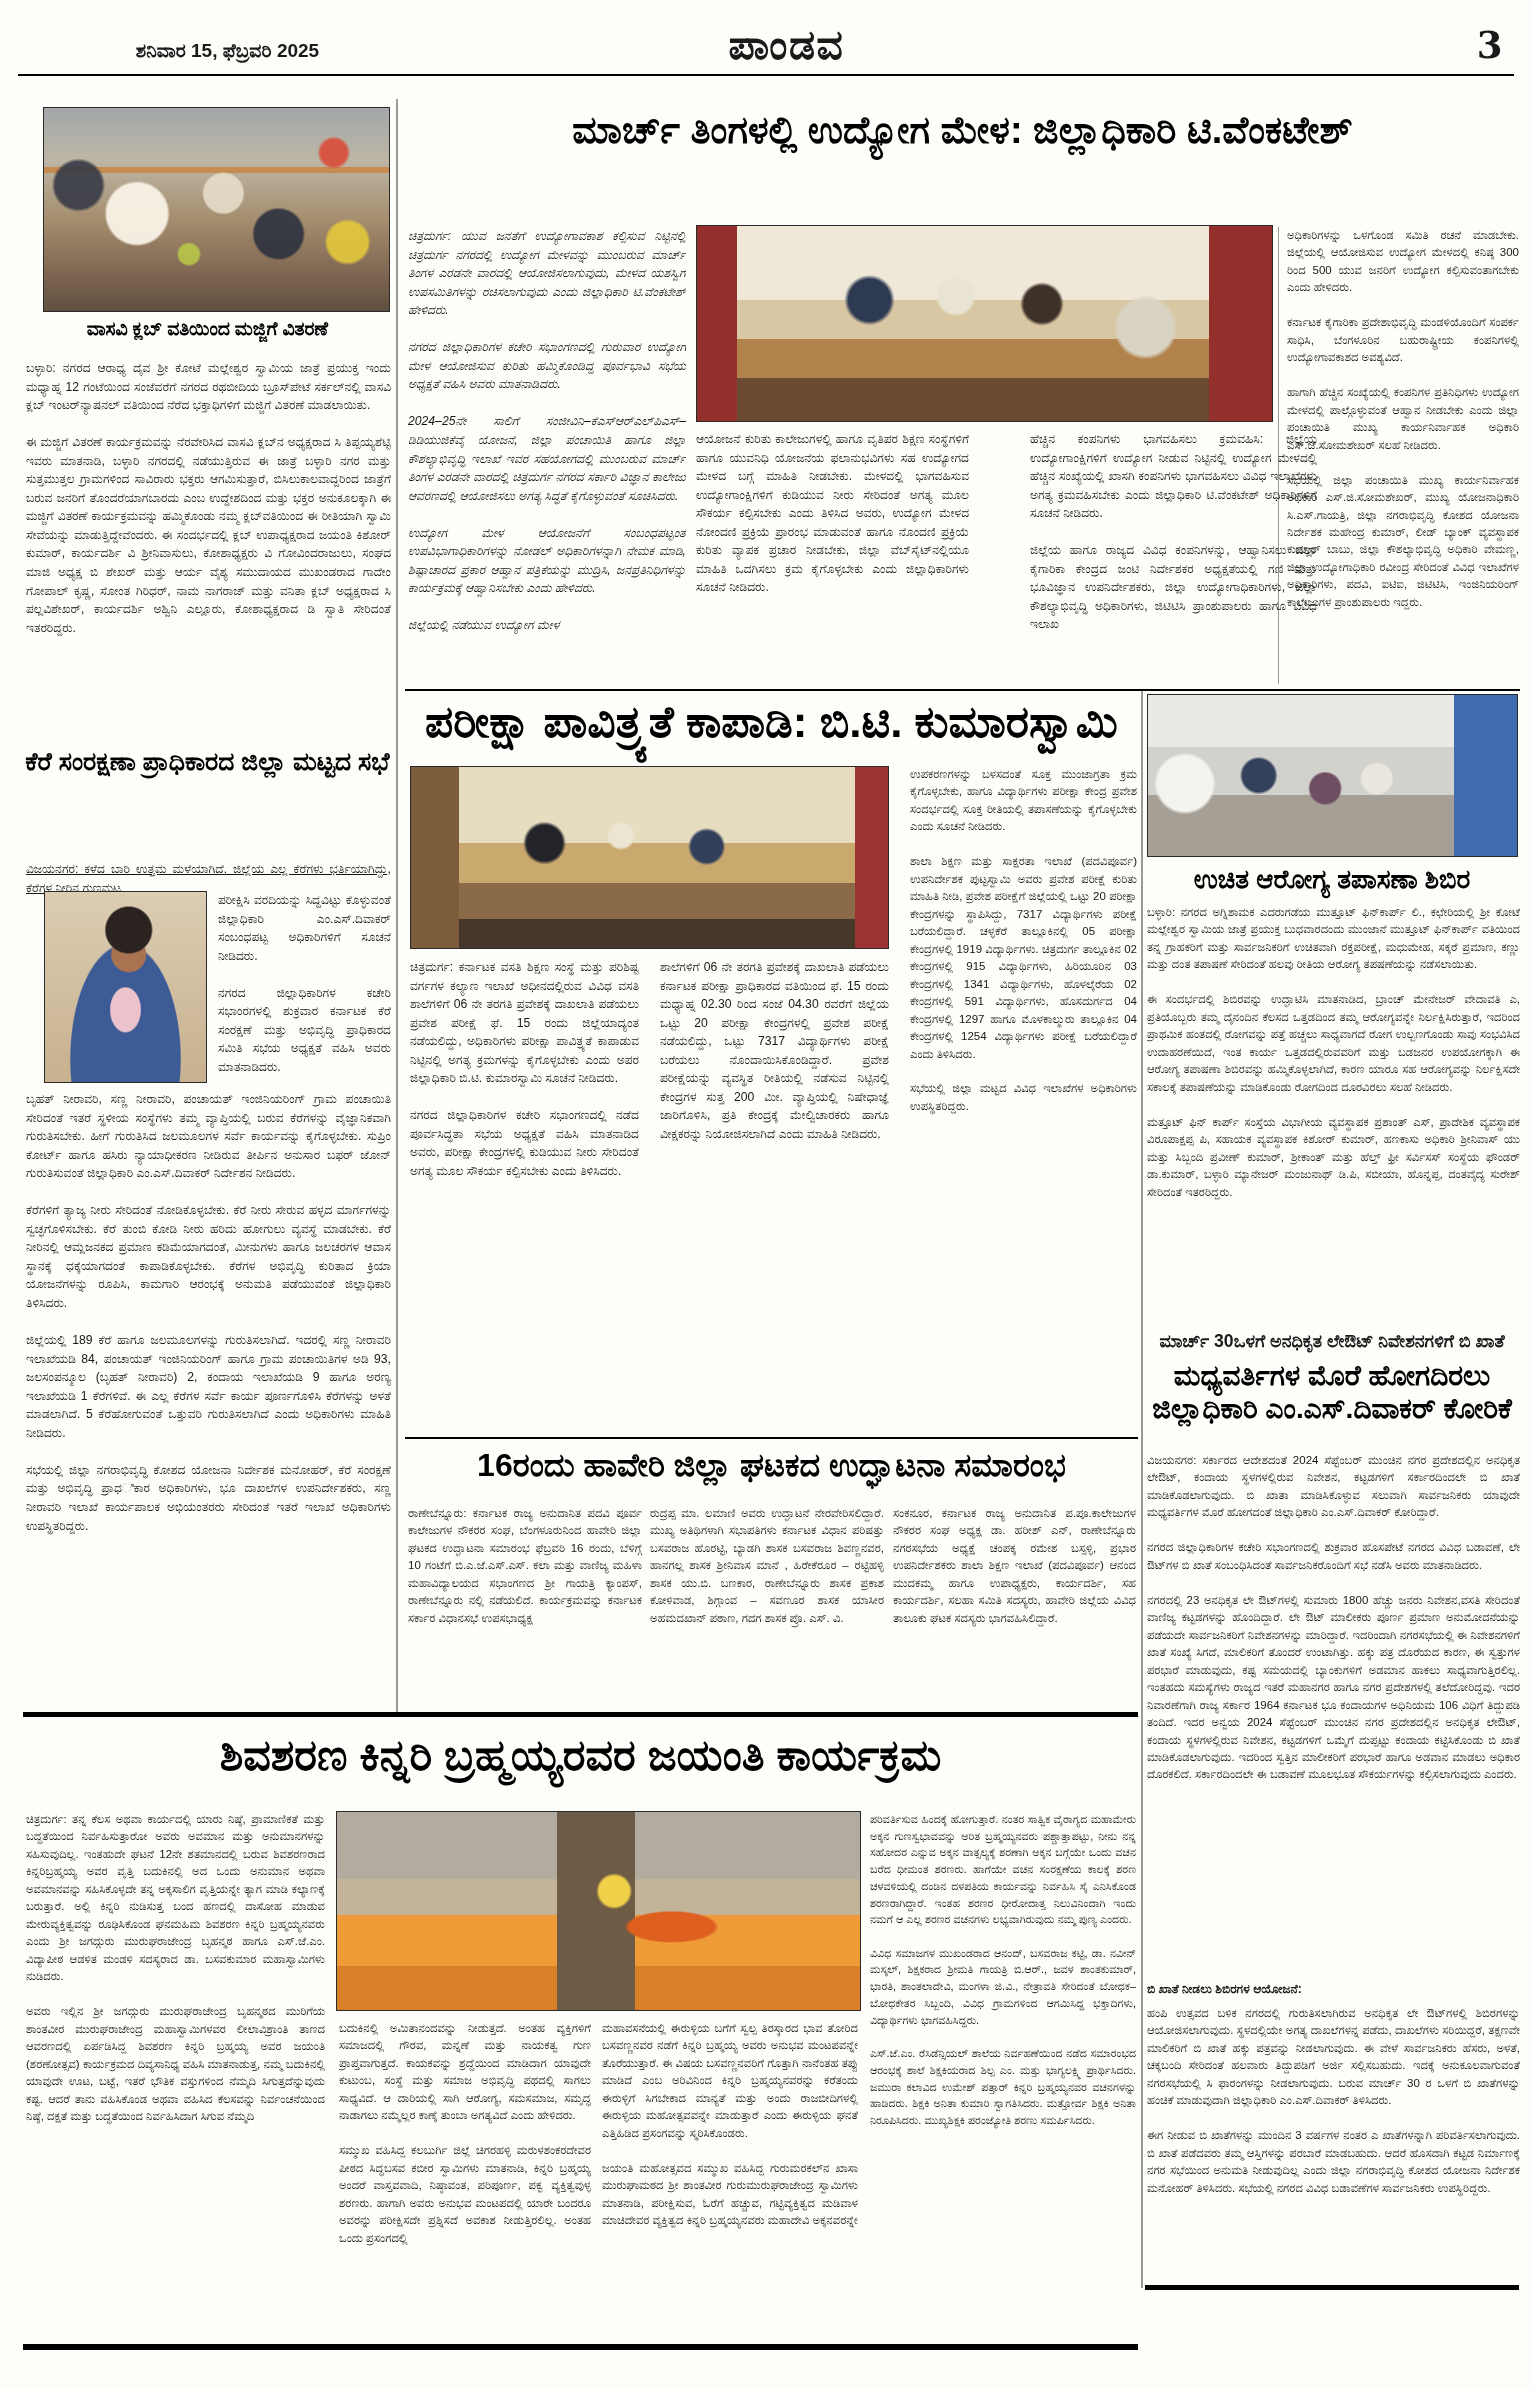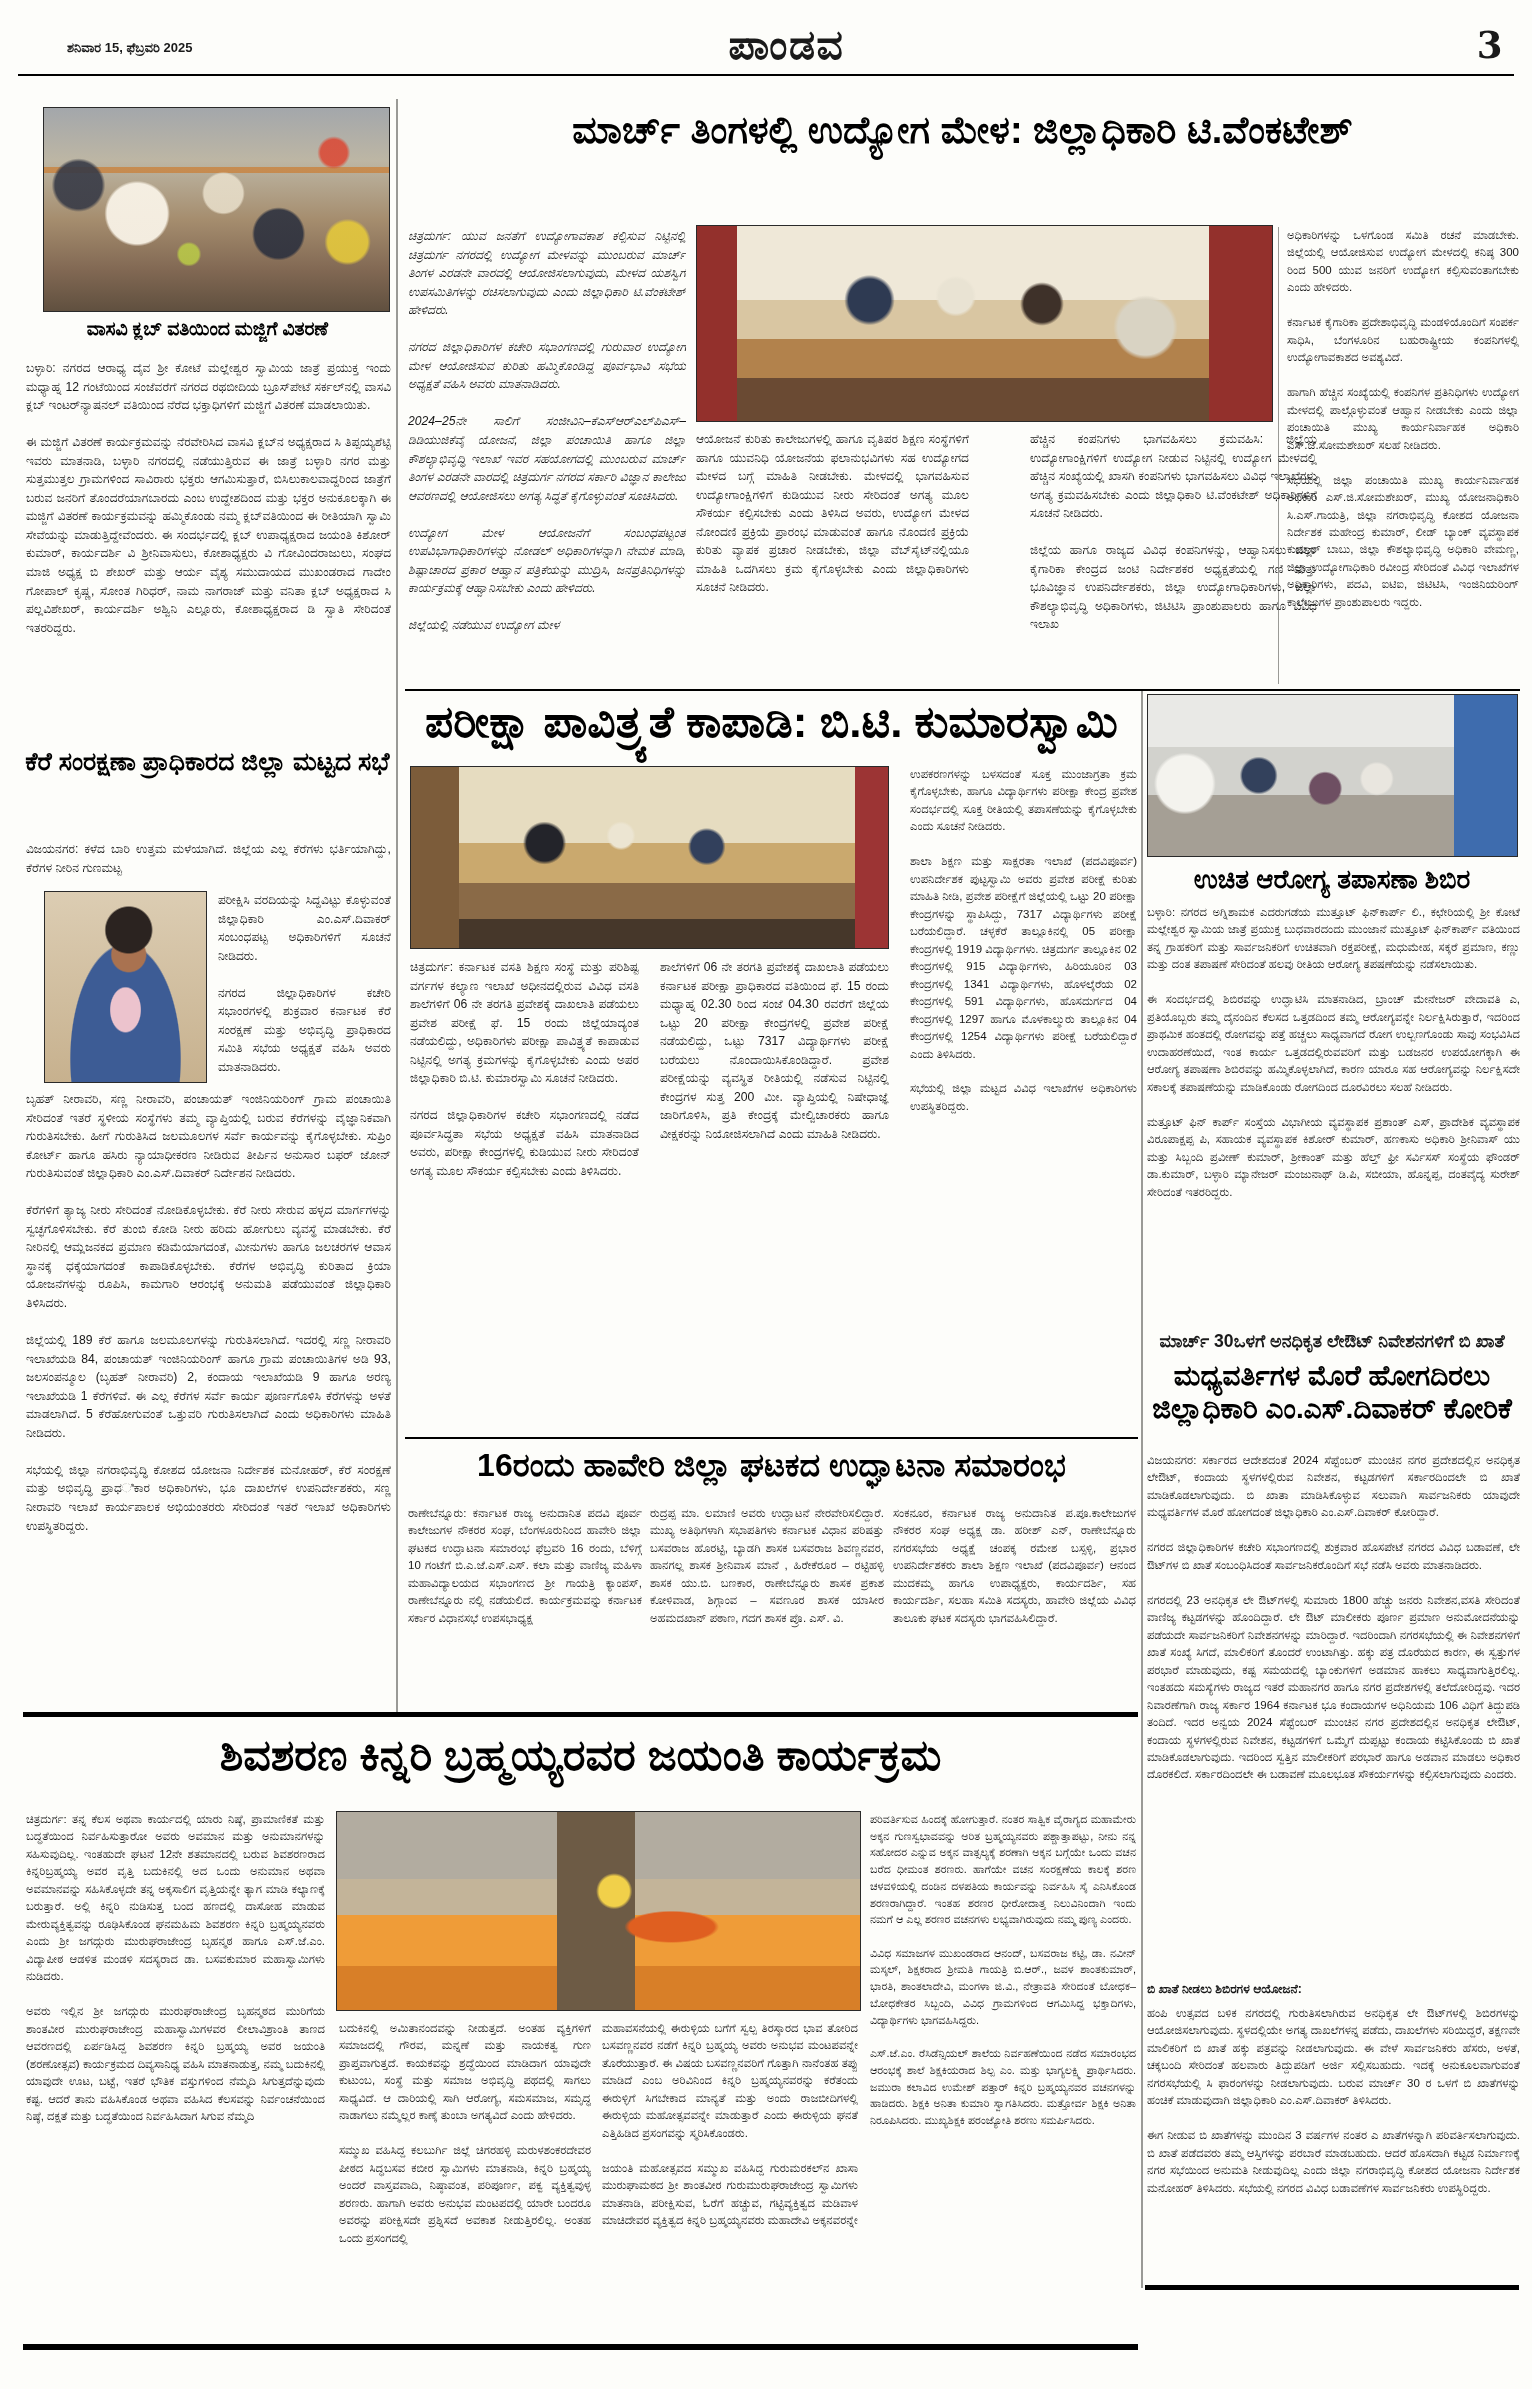--- a/index.html
+++ b/index.html
@@ -64,21 +64,21 @@
     radial-gradient(circle at 53% 40%, #f1d04a 0 5%, transparent 6%),
     radial-gradient(ellipse at 64% 58%, #df5f20 0 9%, transparent 10%),
     linear-gradient(90deg, transparent 0 42%, #6d5b45 42% 57%, transparent 57%),
     linear-gradient(180deg,#b2aca0 0 34%,#c3b499 34% 52%,#ef9c38 52% 78%,#d87f28 78% 100%);}
 </style>
 </head>
 <body>
 
 <div id="page">
 
-  <div class="abs" style="left:67px;top:40px;width:321px;font-size:13px;font-weight:bold;">ಶನಿವಾರ 15, ಫೆಬ್ರವರಿ 2025</div>
+  <div class="abs" style="left:67px;top:40px;width:321px;font-size:19px;font-weight:bold;text-align:center;">ಶನಿವಾರ 15, ಫೆಬ್ರವರಿ 2025</div>
   <div class="abs" id="masthead" style="left:0;top:21.4px;width:1533px;text-align:center;font-size:41px;font-weight:bold;padding-left:20px;">ಪಾಂಡವ</div>
   <div class="abs" id="page-number" style="right:30.5px;top:23px;font-size:37px;font-weight:bold;">3</div>
   <div class="rule" style="left:18.3px;top:74px;width:1496px;height:2.3px;"></div>
 
   <div class="vrule" style="left:396px;top:99px;width:1.5px;height:1613px;"></div>
   <div class="vrule" style="left:1141px;top:689px;width:1.5px;height:1599px;"></div>
   <div class="vrule" style="left:1278px;top:227px;width:0.8px;height:457px;"></div>
 
   <div class="rule" style="left:405px;top:689px;width:1115px;height:1.5px;"></div>
   <div class="rule" style="left:405px;top:1437px;width:733px;height:2.3px;"></div>
@@ -86,21 +86,21 @@
   <div class="rule" style="left:23px;top:2344px;width:1115px;height:6.1px;"></div>
   <div class="rule" style="left:1145px;top:2285px;width:374px;height:4.6px;"></div>
 
   <div class="photo" id="photo-buttermilk" style="left:43px;top:107px;width:347px;height:205px;"></div>
   <div class="hl" style="left:24.4px;top:318px;width:366px;font-size:19px;letter-spacing:-0.2px;">ವಾಸವಿ ಕ್ಲಬ್ ವತಿಯಿಂದ ಮಜ್ಜಿಗೆ ವಿತರಣೆ</div>
   <div class="body-col" style="left:26px;top:359px;width:365px;height:376px;">ಬಳ್ಳಾರಿ: ನಗರದ ಆರಾಧ್ಯ ದೈವ ಶ್ರೀ ಕೋಟೆ ಮಲ್ಲೇಶ್ವರ ಸ್ವಾಮಿಯ ಜಾತ್ರೆ ಪ್ರಯುಕ್ತ ಇಂದು ಮಧ್ಯಾಹ್ನ 12 ಗಂಟೆಯಿಂದ ಸಂಜೆವರೆಗೆ ನಗರದ ರಥಬೀದಿಯ ಬ್ರೂಸ್‌ಪೇಟೆ ಸರ್ಕಲ್‌ನಲ್ಲಿ ವಾಸವಿ ಕ್ಲಬ್ ಇಂಟರ್‌ನ್ಯಾಷನಲ್ ವತಿಯಿಂದ ನೆರೆದ ಭಕ್ತಾಧಿಗಳಿಗೆ ಮಜ್ಜಿಗೆ ವಿತರಣೆ ಮಾಡಲಾಯಿತು.
 
 ಈ ಮಜ್ಜಿಗೆ ವಿತರಣೆ ಕಾರ್ಯಕ್ರಮವನ್ನು ನೆರವೇರಿಸಿದ ವಾಸವಿ ಕ್ಲಬ್‌ನ ಅಧ್ಯಕ್ಷರಾದ ಸಿ ತಿಪ್ಪಯ್ಯಶೆಟ್ಟಿ ಇವರು ಮಾತನಾಡಿ, ಬಳ್ಳಾರಿ ನಗರದಲ್ಲಿ ನಡೆಯುತ್ತಿರುವ ಈ ಜಾತ್ರೆ ಬಳ್ಳಾರಿ ನಗರ ಮತ್ತು ಸುತ್ತಮುತ್ತಲ ಗ್ರಾಮಗಳಿಂದ ಸಾವಿರಾರು ಭಕ್ತರು ಆಗಮಿಸುತ್ತಾರೆ, ಬಿಸಿಲುಕಾಲವಾದ್ದರಿಂದ ಜಾತ್ರೆಗೆ ಬರುವ ಜನರಿಗೆ ತೊಂದರೆಯಾಗಬಾರದು ಎಂಬ ಉದ್ದೇಶದಿಂದ ಮತ್ತು ಭಕ್ತರ ಅನುಕೂಲಕ್ಕಾಗಿ ಈ ಮಜ್ಜಿಗೆ ವಿತರಣೆ ಕಾರ್ಯಕ್ರಮವನ್ನು ಹಮ್ಮಿಕೊಂಡು ನಮ್ಮ ಕ್ಲಬ್‌ವತಿಯಿಂದ ಈ ರೀತಿಯಾಗಿ ಸ್ವಾಮಿ ಸೇವೆಯನ್ನು ಮಾಡುತ್ತಿದ್ದೇವೆಂದರು. ಈ ಸಂದರ್ಭದಲ್ಲಿ ಕ್ಲಬ್ ಉಪಾಧ್ಯಕ್ಷರಾದ ಜಯಂತಿ ಕಿಶೋರ್ ಕುಮಾರ್, ಕಾರ್ಯದರ್ಶಿ ವಿ ಶ್ರೀನಿವಾಸುಲು, ಕೋಶಾಧ್ಯಕ್ಷರು ವಿ ಗೋವಿಂದರಾಜುಲು, ಸಂಘದ ಮಾಜಿ ಅಧ್ಯಕ್ಷ ಬಿ ಶೇಖರ್ ಮತ್ತು ಆರ್ಯ ವೈಶ್ಯ ಸಮುದಾಯದ ಮುಖಂಡರಾದ ಗಾದೇಂ ಗೋಪಾಲ್ ಕೃಷ್ಣ, ಸೋಂತ ಗಿರಿಧರ್, ನಾಮ ನಾಗರಾಜ್ ಮತ್ತು ವನಿತಾ ಕ್ಲಬ್ ಅಧ್ಯಕ್ಷರಾದ ಸಿ ಪಲ್ಲವಿಶೇಖರ್, ಕಾರ್ಯದರ್ಶಿ ಅಶ್ವಿನಿ ಎಲ್ಲೂರು, ಕೋಶಾಧ್ಯಕ್ಷರಾದ ಡಿ ಸ್ವಾತಿ ಸೇರಿದಂತೆ ಇತರರಿದ್ದರು.</div>
 
   <div class="hl" style="left:24.4px;top:747px;width:366px;font-size:25px;">ಕೆರೆ ಸಂರಕ್ಷಣಾ ಪ್ರಾಧಿಕಾರದ ಜಿಲ್ಲಾ ಮಟ್ಟದ ಸಭೆ</div>
-  <div class="body-col" style="left:26px;top:840px;width:365px;height:49px;">ವಿಜಯನಗರ: ಕಳೆದ ಬಾರಿ ಉತ್ತಮ ಮಳೆಯಾಗಿದೆ. ಜಿಲ್ಲೆಯ ಎಲ್ಲ ಕೆರೆಗಳು ಭರ್ತಿಯಾಗಿದ್ದು, ಕೆರೆಗಳ ನೀರಿನ ಗುಣಮಟ್ಟ</div>
+  <div class="body-col" style="left:26px;top:860px;width:365px;height:49px;text-decoration:underline;">ವಿಜಯನಗರ: ಕಳೆದ ಬಾರಿ ಉತ್ತಮ ಮಳೆಯಾಗಿದೆ. ಜಿಲ್ಲೆಯ ಎಲ್ಲ ಕೆರೆಗಳು ಭರ್ತಿಯಾಗಿದ್ದು, ಕೆರೆಗಳ ನೀರಿನ ಗುಣಮಟ್ಟ</div>
   <div class="photo" id="photo-portrait" style="left:44px;top:891px;width:163px;height:192px;"></div>
   <div class="body-col" style="left:218px;top:891px;width:173px;height:192px;">ಪರೀಕ್ಷಿಸಿ ವರದಿಯನ್ನು ಸಿದ್ದವಿಟ್ಟು ಕೊಳ್ಳುವಂತೆ ಜಿಲ್ಲಾಧಿಕಾರಿ ಎಂ.ಎಸ್.ದಿವಾಕರ್ ಸಂಬಂಧಪಟ್ಟ ಅಧಿಕಾರಿಗಳಿಗೆ ಸೂಚನೆ ನೀಡಿದರು.
 
 ನಗರದ ಜಿಲ್ಲಾಧಿಕಾರಿಗಳ ಕಚೇರಿ ಸಭಾಂರಗಳಲ್ಲಿ ಶುಕ್ರವಾರ ಕರ್ನಾಟಕ ಕೆರೆ ಸಂರಕ್ಷಣೆ ಮತ್ತು ಅಭಿವೃದ್ಧಿ ಪ್ರಾಧಿಕಾರದ ಸಮಿತಿ ಸಭೆಯ ಅಧ್ಯಕ್ಷತೆ ವಹಿಸಿ ಅವರು ಮಾತನಾಡಿದರು.</div>
   <div class="body-col" style="left:26px;top:1090px;width:365px;height:617px;">ಬೃಹತ್ ನೀರಾವರಿ, ಸಣ್ಣ ನೀರಾವರಿ, ಪಂಚಾಯತ್ ಇಂಜಿನಿಯರಿಂಗ್ ಗ್ರಾಮ ಪಂಚಾಯಿತಿ ಸೇರಿದಂತೆ ಇತರೆ ಸ್ಥಳೀಯ ಸಂಸ್ಥೆಗಳು ತಮ್ಮ ವ್ಯಾಪ್ತಿಯಲ್ಲಿ ಬರುವ ಕೆರೆಗಳನ್ನು ವೈಜ್ಞಾನಿಕವಾಗಿ ಗುರುತಿಸಬೇಕು. ಹೀಗೆ ಗುರುತಿಸಿದ ಜಲಮೂಲಗಳ ಸರ್ವೆ ಕಾರ್ಯವನ್ನು ಕೈಗೊಳ್ಳಬೇಕು. ಸುಪ್ರಿಂ ಕೋರ್ಟ್ ಹಾಗೂ ಹಸಿರು ನ್ಯಾಯಾಧೀಕರಣ ನೀಡಿರುವ ತೀರ್ಪಿನ ಅನುಸಾರ ಬಫರ್ ಜೋನ್ ಗುರುತಿಸುವಂತೆ ಜಿಲ್ಲಾಧಿಕಾರಿ ಎಂ.ಎಸ್.ದಿವಾಕರ್ ನಿರ್ದೇಶನ ನೀಡಿದರು.
 
 ಕೆರೆಗಳಿಗೆ ತ್ಯಾಜ್ಯ ನೀರು ಸೇರಿದಂತೆ ನೋಡಿಕೊಳ್ಳಬೇಕು. ಕೆರೆ ನೀರು ಸೇರುವ ಹಳ್ಳದ ಮಾರ್ಗಗಳನ್ನು ಸ್ವಚ್ಛಗೊಳಿಸಬೇಕು. ಕೆರೆ ತುಂಬಿ ಕೋಡಿ ನೀರು ಹರಿದು ಹೋಗುಲು ವ್ಯವಸ್ಥೆ ಮಾಡಬೇಕು. ಕೆರೆ ನೀರಿನಲ್ಲಿ ಆಮ್ಲಜನಕದ ಪ್ರಮಾಣ ಕಡಿಮೆಯಾಗದಂತೆ, ಮೀನುಗಳು ಹಾಗೂ ಜಲಚರಗಳ ಆವಾಸ ಸ್ಥಾನಕ್ಕೆ ಧಕ್ಕೆಯಾಗದಂತೆ ಕಾಪಾಡಿಕೊಳ್ಳಬೇಕು. ಕೆರೆಗಳ ಅಭಿವೃದ್ಧಿ ಕುರಿತಾದ ಕ್ರಿಯಾ ಯೋಜನೆಗಳನ್ನು ರೂಪಿಸಿ, ಕಾಮಗಾರಿ ಆರಂಭಕ್ಕೆ ಅನುಮತಿ ಪಡೆಯುವಂತೆ ಜಿಲ್ಲಾಧಿಕಾರಿ ತಿಳಿಸಿದರು.
 
 ಜಿಲ್ಲೆಯಲ್ಲಿ 189 ಕೆರೆ ಹಾಗೂ ಜಲಮೂಲಗಳನ್ನು ಗುರುತಿಸಲಾಗಿದೆ. ಇದರಲ್ಲಿ ಸಣ್ಣ ನೀರಾವರಿ ಇಲಾಖೆಯಡಿ 84, ಪಂಚಾಯತ್ ಇಂಜಿನಿಯರಿಂಗ್ ಹಾಗೂ ಗ್ರಾಮ ಪಂಚಾಯಿತಿಗಳ ಅಡಿ 93, ಜಲಸಂಪನ್ಮೂಲ (ಬೃಹತ್ ನೀರಾವರಿ) 2, ಕಂದಾಯ ಇಲಾಖೆಯಡಿ 9 ಹಾಗೂ ಅರಣ್ಯ ಇಲಾಖೆಯಡಿ 1 ಕೆರೆಗಳಿವೆ. ಈ ಎಲ್ಲ ಕೆರೆಗಳ ಸರ್ವೆ ಕಾರ್ಯ ಪೂರ್ಣಗೊಳಿಸಿ ಕೆರೆಗಳನ್ನು ಅಳತೆ ಮಾಡಲಾಗಿದೆ. 5 ಕೆರೆಹೋಗುವಂತೆ ಒತ್ತುವರಿ ಗುರುತಿಸಲಾಗಿದೆ ಎಂದು ಅಧಿಕಾರಿಗಳು ಮಾಹಿತಿ ನೀಡಿದರು.
 

